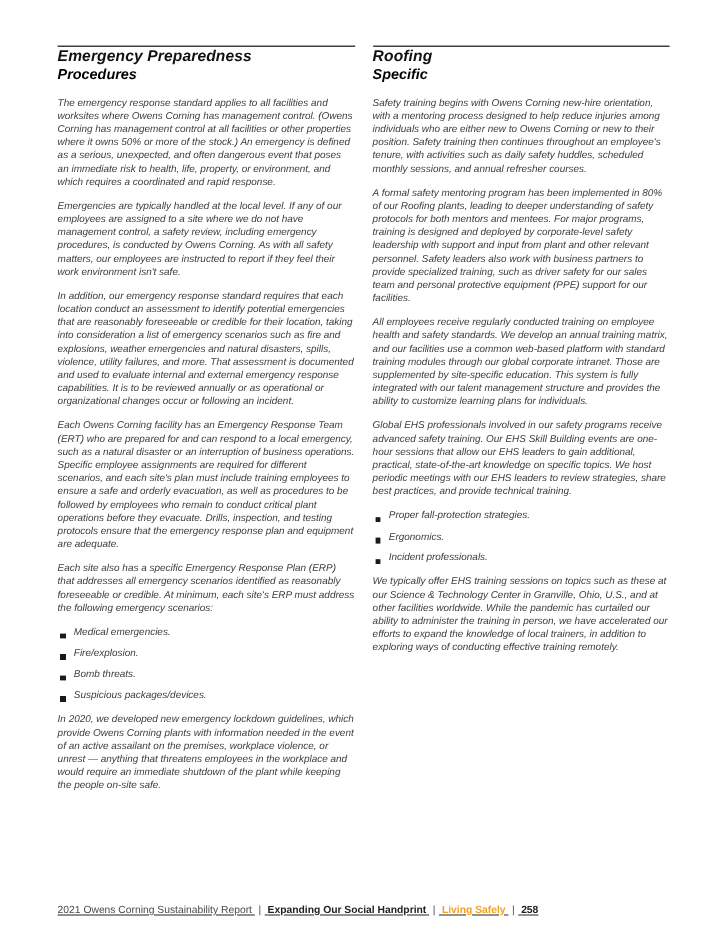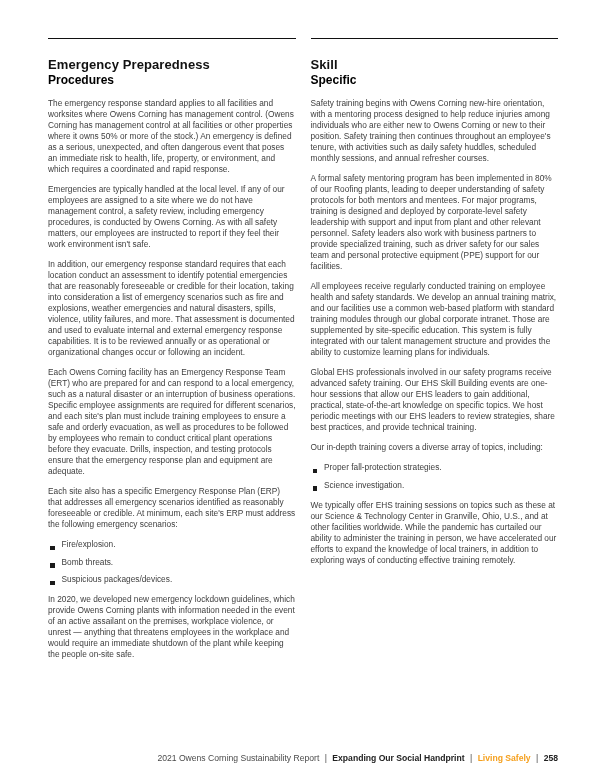--- a/index.html
+++ b/index.html
@@ -18,21 +18,22 @@
     left: 48px;
     right: 42px;
   }
   .columns {
     display: flex;
     gap: 15px;
   }
   .col {
     width: 248px;
     border-top: 1px solid #111;
-    padding-top: 18px;
+    padding-top: 0;
+    font-style: italic;
   }
   .col h2 {
     font-size: 13px;
     font-weight: bold;
     color: #111;
     letter-spacing: 0.1px;
     margin-bottom: 1px;
   }
   .col h3 {
     font-size: 12px;
@@ -63,24 +64,24 @@
     width: 4.5px;
     height: 4.5px;
     background: #1a1a1a;
     margin-top: 3px;
   }
   .footer {
     position: absolute;
     bottom: 13px;
     right: 42px;
     left: 48px;
-    text-align: right;
     font-size: 8.6px;
     color: #4a4a4a;
     white-space: nowrap;
+    text-decoration: underline;
   }
   .footer .sep { margin: 0 3px; color: #4a4a4a; }
   .footer .bold-dark { font-weight: bold; color: #222; }
   .accent { color: #000000; }
   .footer .accent-bold { font-weight: bold; color: #f5a01e; }
 </style>
 </head>
 <body>
 
 <div class="page">
@@ -92,53 +93,60 @@
 
       <p>The emergency response standard applies to all facilities and worksites where Owens Corning has management control. (Owens Corning has management control at all facilities or other properties where it owns 50% or more of the stock.) An emergency is defined as a serious, unexpected, and often dangerous event that poses an immediate risk to health, life, property, or environment, and which requires a coordinated and rapid response.</p>
       <p>Emergencies are typically handled at the local level. If any of our employees are assigned to a site where we do not have management control, a safety review, including emergency procedures, is conducted by Owens Corning. As with all safety matters, our employees are instructed to report if they feel their work environment isn't safe.</p>
       <p>In addition, our emergency response standard requires that each location conduct an assessment to identify potential emergencies that are reasonably foreseeable or credible for their location, taking into consideration a list of emergency scenarios such as fire and explosions, weather emergencies and natural disasters, spills, violence, utility failures, and more. That assessment is documented and used to evaluate internal and external emergency response capabilities. It is to be reviewed annually or as operational or organizational changes occur or following an incident.</p>
       <p>Each Owens Corning facility has an Emergency Response Team (ERT) who are prepared for and can respond to a local emergency, such as a natural disaster or an interruption of business operations. Specific employee assignments are required for different scenarios, and each site's plan must include training employees to ensure a safe and orderly evacuation, as well as procedures to be followed by employees who remain to conduct critical plant operations before they evacuate. Drills, inspection, and testing protocols ensure that the emergency response plan and equipment are adequate.</p>
       <p>Each site also has a specific Emergency Response Plan (ERP) that addresses all emergency scenarios identified as reasonably foreseeable or credible. At minimum, each site's ERP must address the following emergency scenarios:</p>
 
       <ul class="bullets">
         <li>
           <span class="sq"></span>
+          <span>Medical emergencies.</span>
+        </li>
+        <li>
+          <span class="sq"></span>
           <span>Fire/explosion.</span>
         </li>
         <li>
           <span class="sq"></span>
           <span>Bomb threats.</span>
         </li>
         <li>
           <span class="sq"></span>
           <span>Suspicious packages/devices.</span>
         </li>
       </ul>
 
       <p>In 2020, we developed new emergency lockdown guidelines, which provide Owens Corning plants with information needed in the event of an active assailant on the premises, workplace violence, or unrest — anything that threatens employees in the workplace and would require an immediate shutdown of the plant while keeping the people on-site safe.</p>
     </div>
 
     <div class="col">
-      <h2>Skill</h2>
+      <h2>Roofing</h2>
       <h3 class="accent">Specific</h3>
 
       <p>Safety training begins with Owens Corning new-hire orientation, with a mentoring process designed to help reduce injuries among individuals who are either new to Owens Corning or new to their position. Safety training then continues throughout an employee's tenure, with activities such as daily safety huddles, scheduled monthly sessions, and annual refresher courses.</p>
       <p>A formal safety mentoring program has been implemented in 80% of our Roofing plants, leading to deeper understanding of safety protocols for both mentors and mentees. For major programs, training is designed and deployed by corporate-level safety leadership with support and input from plant and other relevant personnel. Safety leaders also work with business partners to provide specialized training, such as driver safety for our sales team and personal protective equipment (PPE) support for our facilities.</p>
       <p>All employees receive regularly conducted training on employee health and safety standards. We develop an annual training matrix, and our facilities use a common web-based platform with standard training modules through our global corporate intranet. Those are supplemented by site-specific education. This system is fully integrated with our talent management structure and provides the ability to customize learning plans for individuals.</p>
       <p>Global EHS professionals involved in our safety programs receive advanced safety training. Our EHS Skill Building events are one-hour sessions that allow our EHS leaders to gain additional, practical, state-of-the-art knowledge on specific topics. We host periodic meetings with our EHS leaders to review strategies, share best practices, and provide technical training.</p>
-      <p>Our in-depth training covers a diverse array of topics, including:</p>
 
       <ul class="bullets">
         <li>
           <span class="sq"></span>
           <span>Proper fall-protection strategies.</span>
         </li>
         <li>
           <span class="sq"></span>
-          <span>Science investigation.</span>
+          <span>Ergonomics.</span>
+        </li>
+        <li>
+          <span class="sq"></span>
+          <span>Incident professionals.</span>
         </li>
       </ul>
 
       <p>We typically offer EHS training sessions on topics such as these at our Science &amp; Technology Center in Granville, Ohio, U.S., and at other facilities worldwide. While the pandemic has curtailed our ability to administer the training in person, we have accelerated our efforts to expand the knowledge of local trainers, in addition to exploring ways of conducting effective training remotely.</p>
     </div>
 
   </div>
 </div>
 
 <div class="footer">

